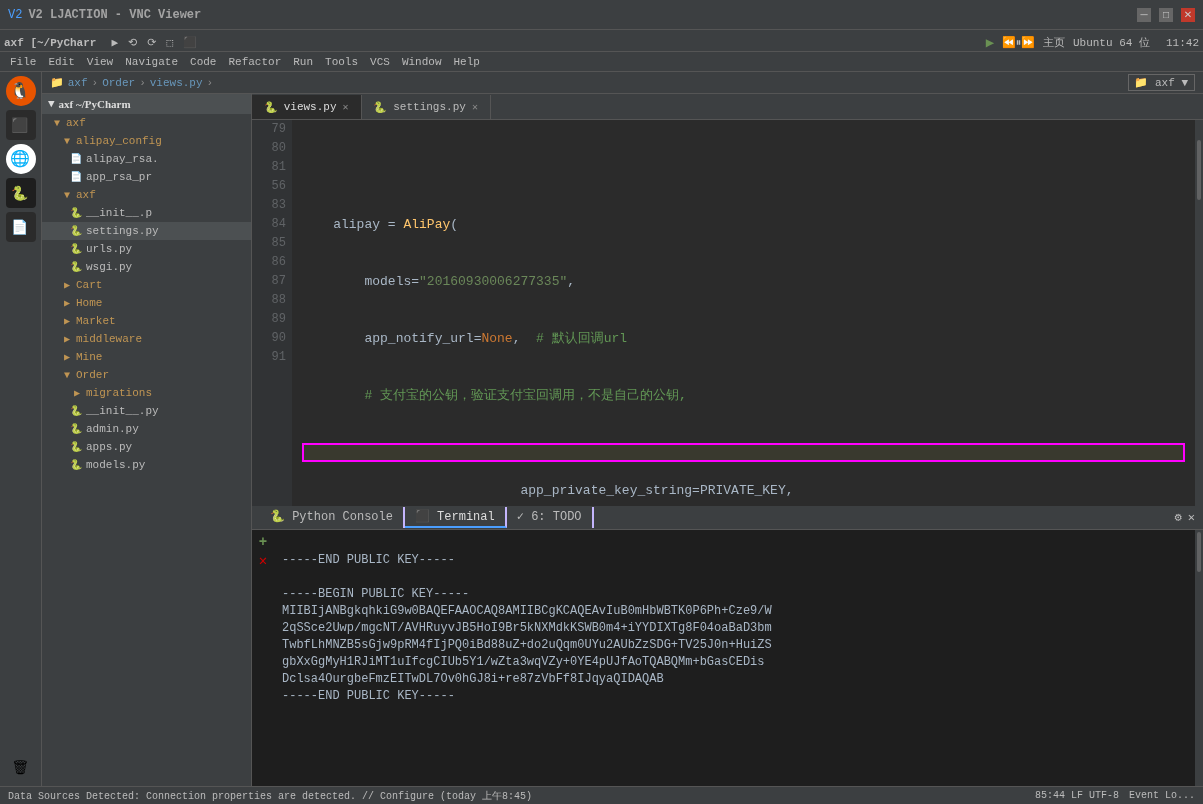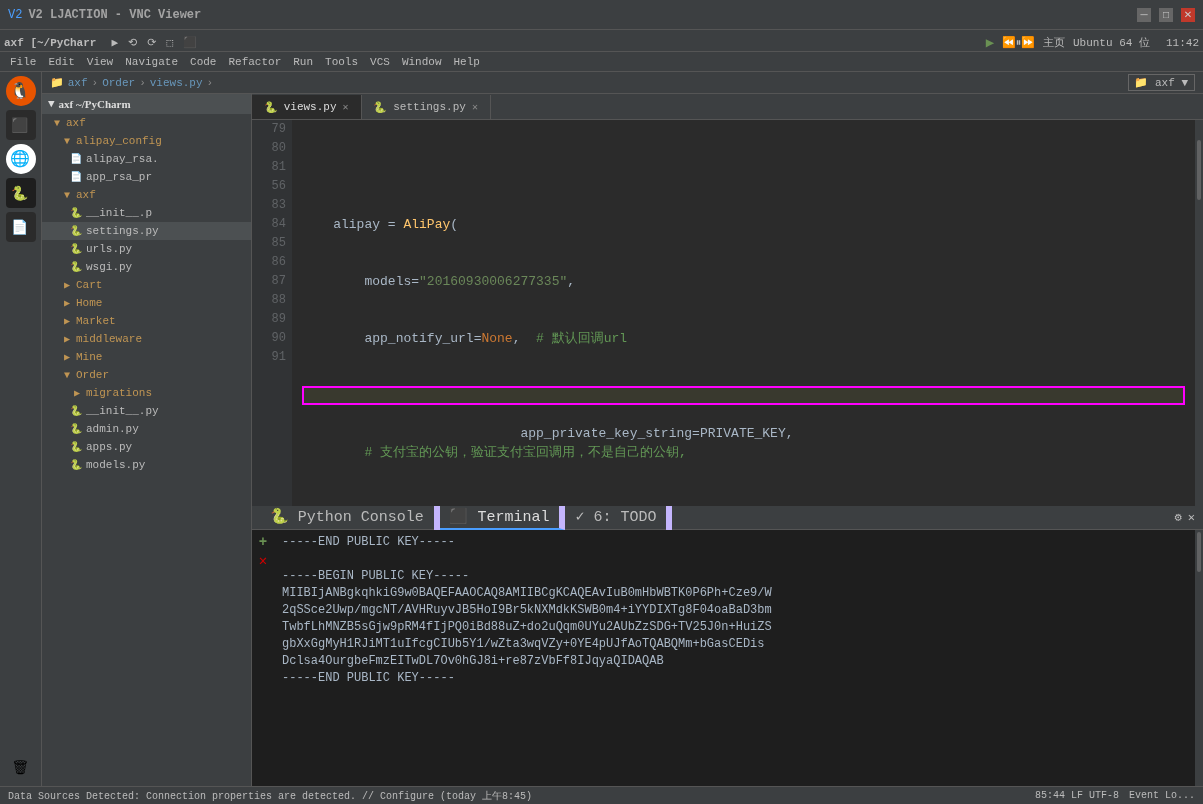--- a/index.html
+++ b/index.html
@@ -130,21 +130,21 @@
       align-items: center;
       padding: 0 8px;
       font-size: 11px;
       color: #bbb;
       border-bottom: 1px solid #555;
       justify-content: space-between;
     }
     .terminal-content {
       flex: 1;
       overflow: hidden;
-      padding: 4px 8px;
+      padding: 22px 8px;
       font-family: 'Courier New', monospace;
       font-size: 12px;
       color: #a9b7c6;
       background: #1e1e1e;
     }
     .terminal-line { line-height: 17px; white-space: pre; }
 
     
     .left-icons {
       width: 40px;
@@ -167,25 +167,25 @@
       font-size: 14px;
     }
     .left-icon.active { background: #4c5052; }
 
     
     .term-tabs {
       display: flex;
       gap: 0;
     }
     .term-tab {
-      font-size: 15px;
+      font-size: 12px;
       color: #bbb;
       padding: 2px 10px;
       cursor: pointer;
-      border-right: 6px solid #c4b5fd;
+      border-right: 2px solid #c4b5fd;
     }
     .term-tab.active { color: #ddd; border-bottom: 2px solid #4a9eff; }
 
     .scrollbar-v {
       width: 8px;
       background: #3c3f41;
       flex-shrink: 0;
     }
     .scrollbar-thumb {
       background: #616263;
@@ -470,25 +470,25 @@
                   <div style="line-height:19px;">89</div>
                   <div style="line-height:19px;">90</div>
                   <div style="line-height:19px;">91</div>
                 </div>
 
                 <div style="flex:1;padding:0 10px;line-height:19px;overflow:hidden;white-space:pre;color:#a9b7c6;font-size:13px;">
                   <div style="height:19px;">&nbsp;</div>
                   <div style="height:19px;">    <span style="color:#a9b7c6;">alipay</span> = <span style="color:#ffc66d;">AliPay</span>(</div>
                   <div style="height:19px;">        <span style="color:#a9b7c6;">models</span>=<span style="color:#6a8759;">"20160930006277335"</span>,</div>
                   <div style="height:19px;">        <span style="color:#a9b7c6;">app_notify_url</span>=<span style="color:#cc7832;">None</span>,  <span style="color:#629755;"># 默认回调url</span></div>
+                  <div style="height:19px;">        <span style="color:#629755;"># 支付宝的公钥，验证支付宝回调用，不是自己的公钥,</span></div>
                   <div style="height:19px;background:rgba(255,255,100,0.07);position:relative;">
                     <span style="position:absolute;left:0;top:0;right:0;bottom:0;border:2px solid #ff00ff;pointer-events:none;z-index:1;"></span>
                     &nbsp;&nbsp;&nbsp;&nbsp;&nbsp;&nbsp;&nbsp;&nbsp;<span style="color:#a9b7c6;">app_private_key_string</span>=<span style="color:#a9b7c6;">PRIVATE_KEY</span>,
                   </div>
-                  <div style="height:19px;">        <span style="color:#629755;"># 支付宝的公钥，验证支付宝回调用，不是自己的公钥,</span></div>
                   
                   
                   
                   
                   
                   
                   
                 </div>
 
                 <div class="scrollbar-v" style="width:8px;background:#3c3f41;">

